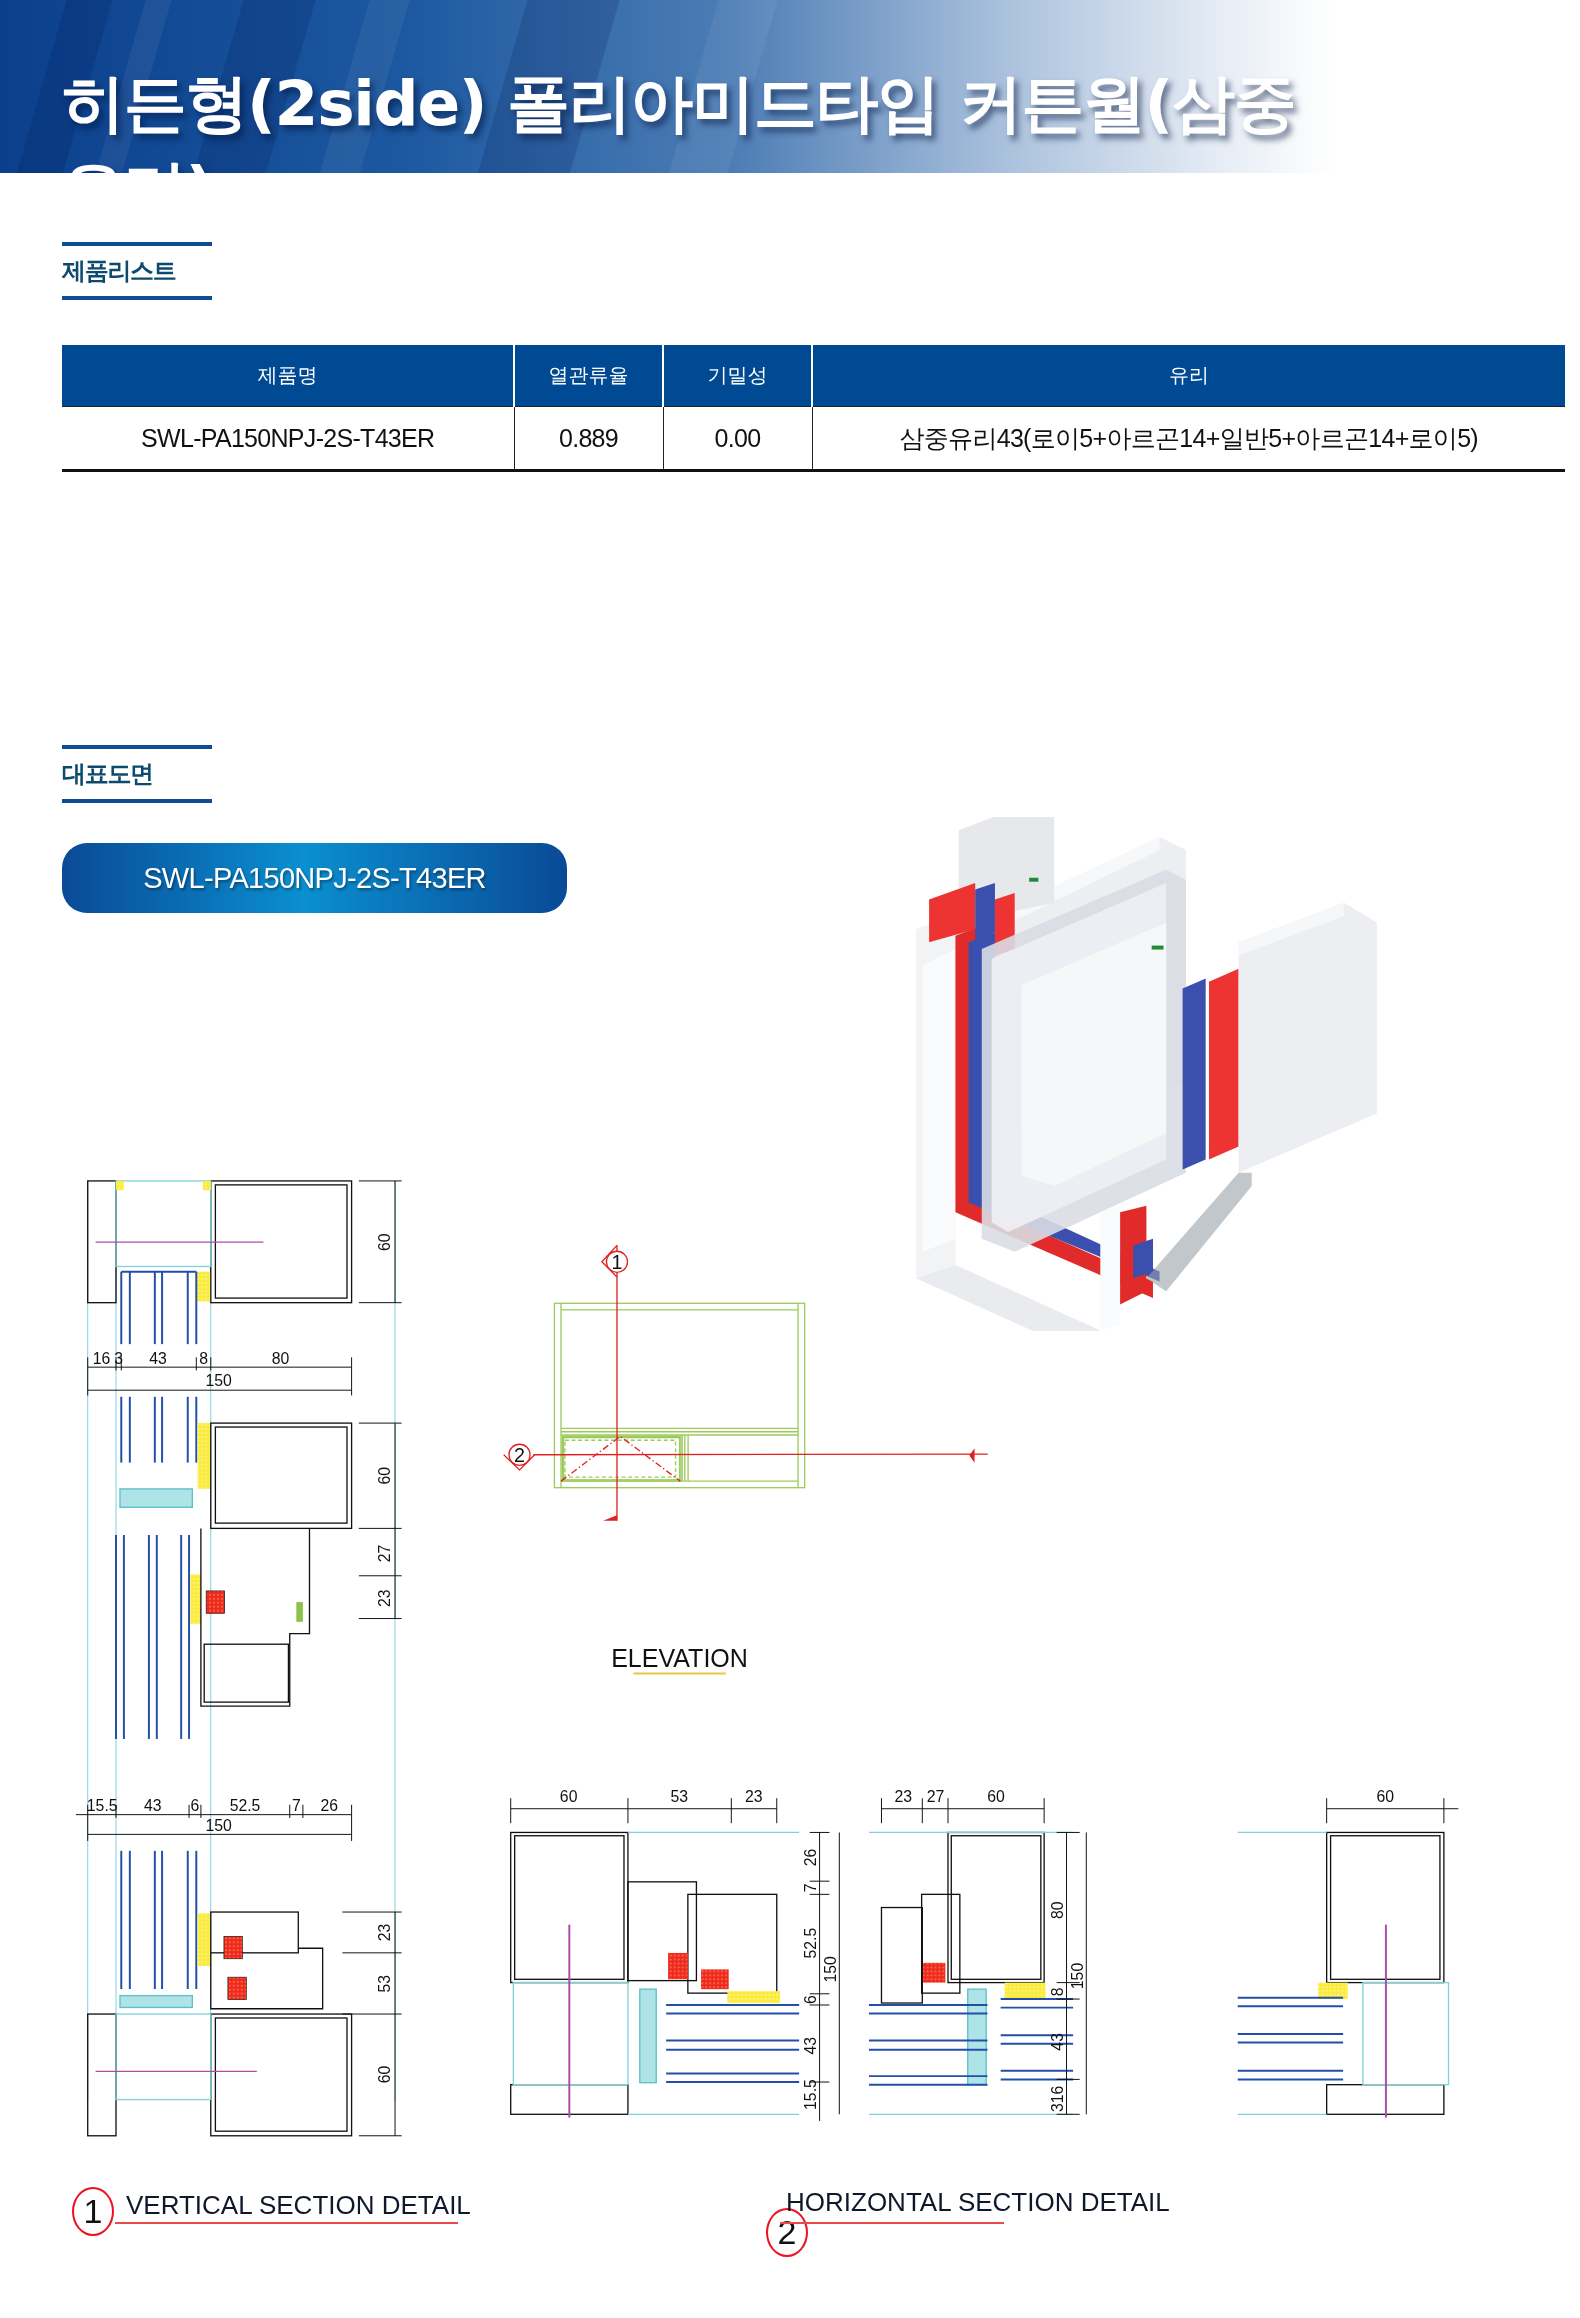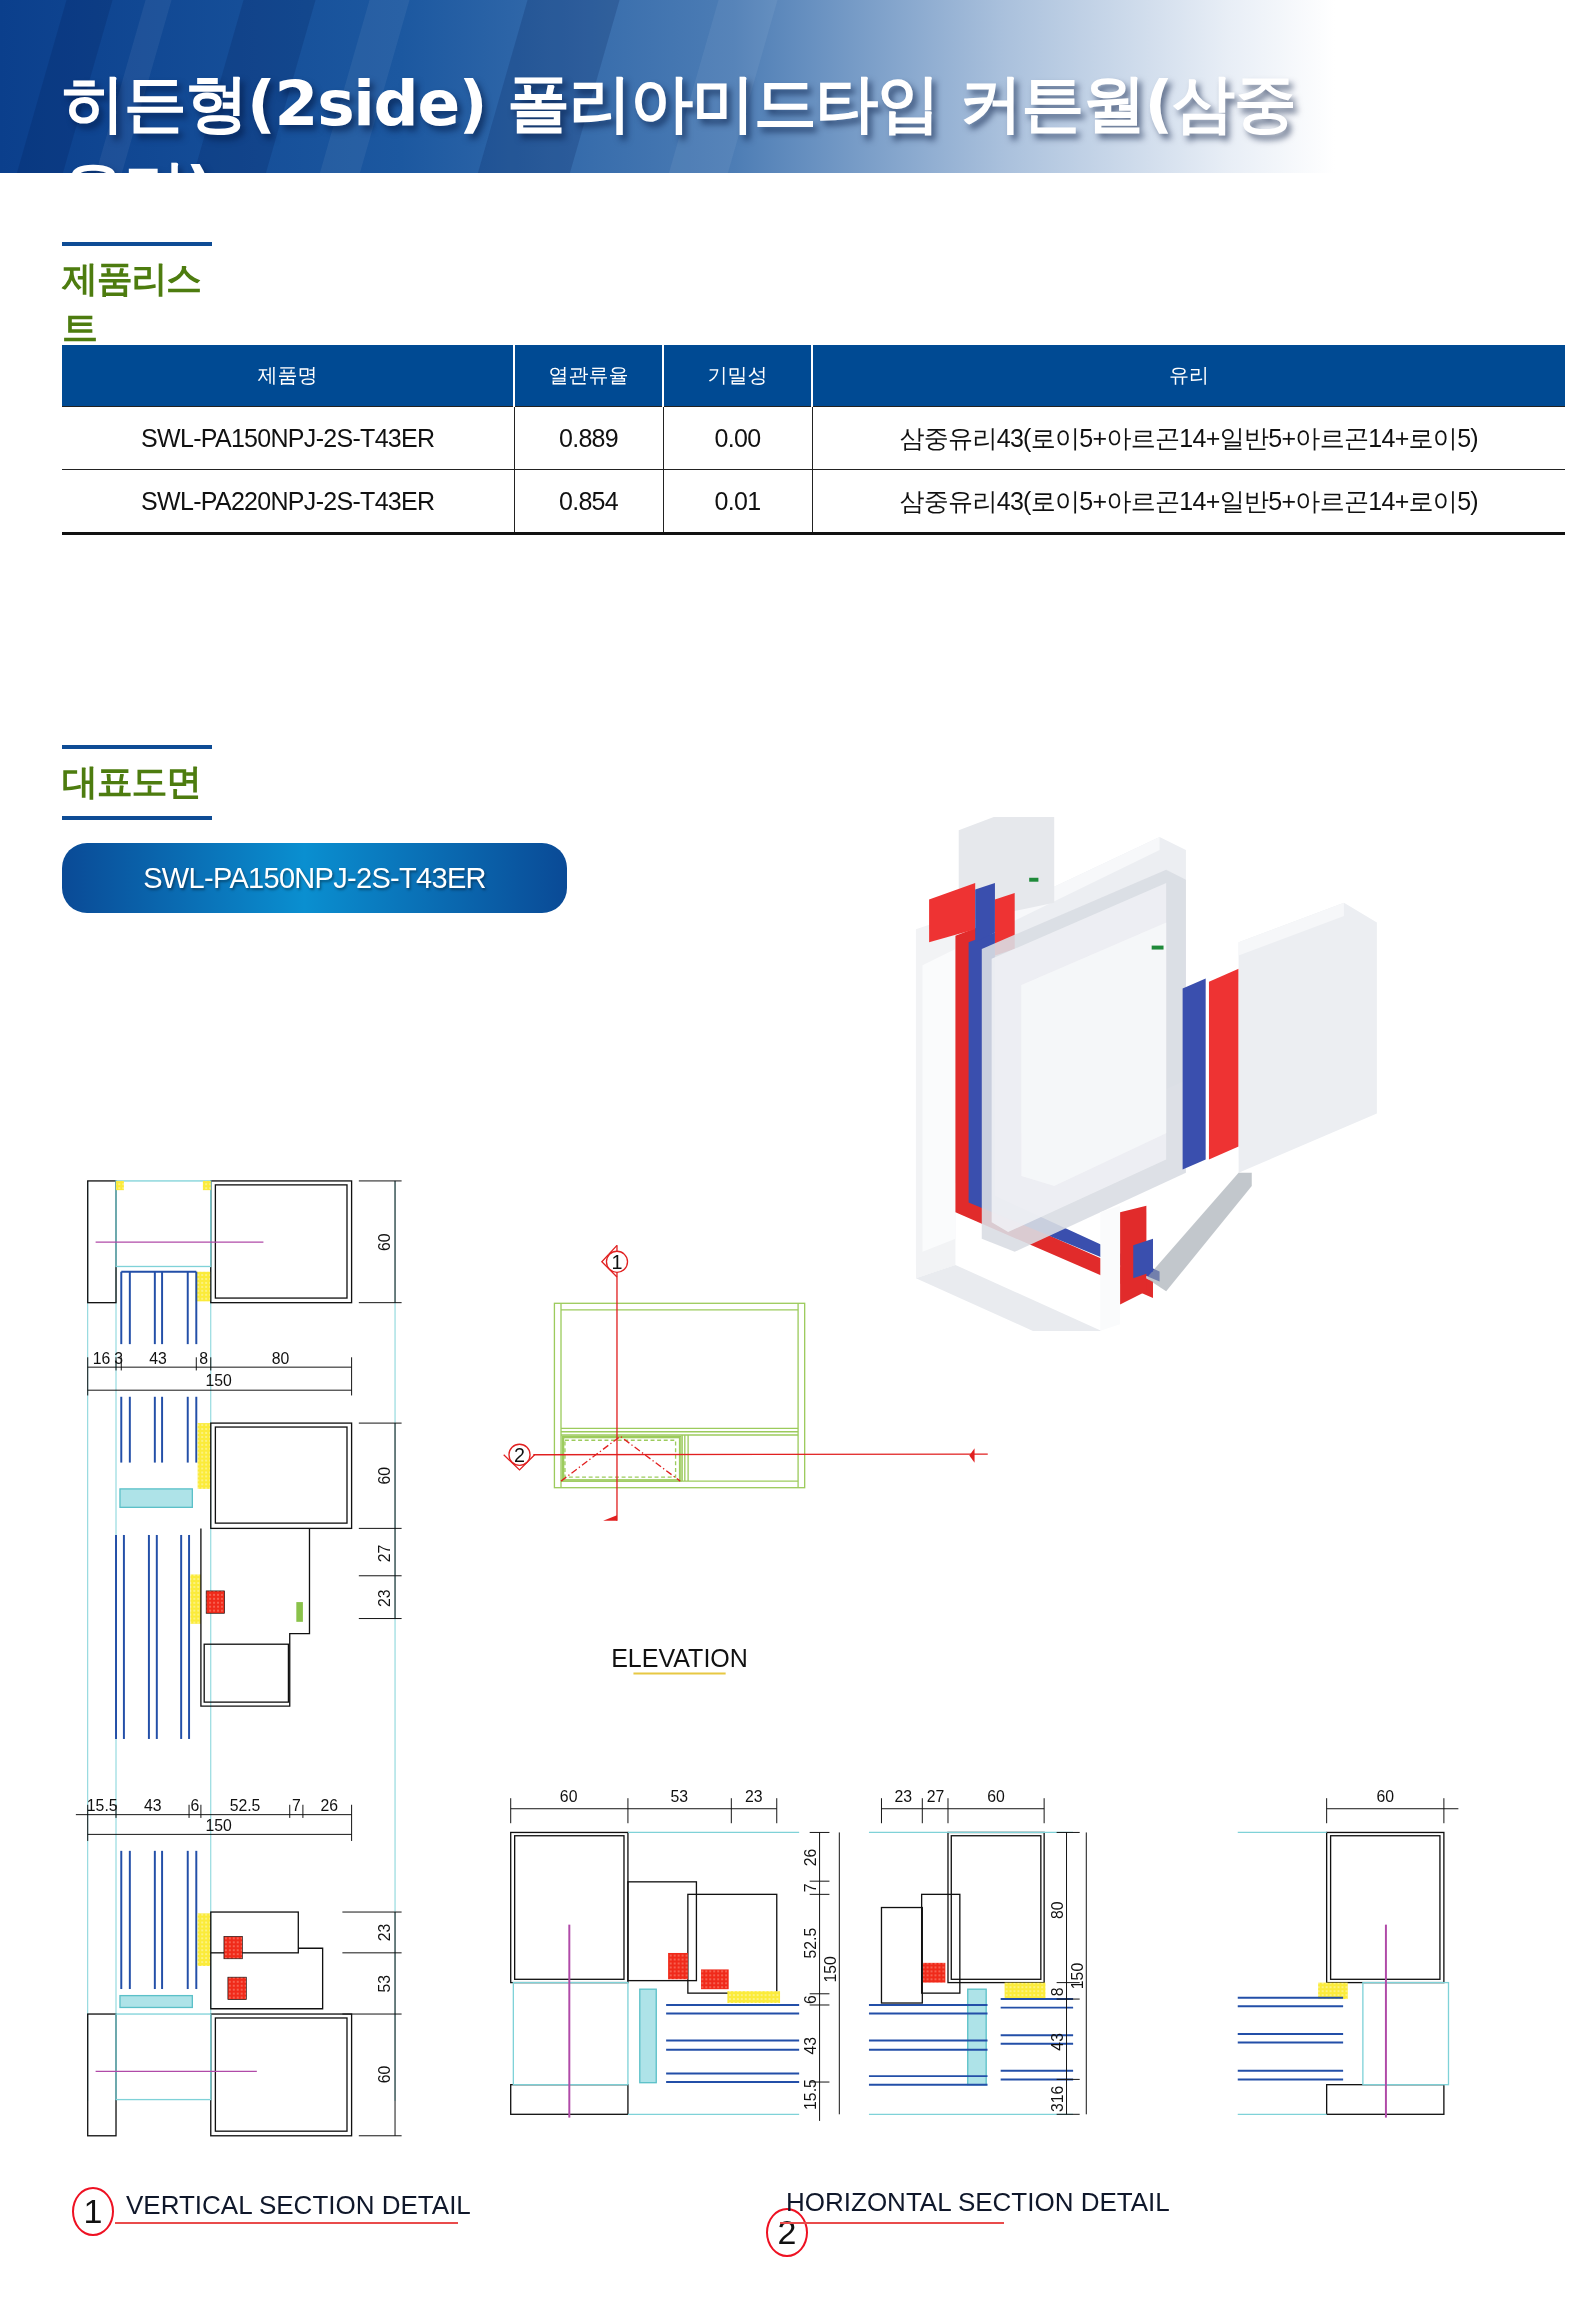--- a/index.html
+++ b/index.html
@@ -5,21 +5,21 @@
   html,body{margin:0;padding:0;background:#fff;}
   body{width:1581px;height:2319px;position:relative;overflow:hidden;font-family:"Liberation Sans","DejaVu Sans",sans-serif;color:#111;}
   .banner{position:absolute;left:0;top:0;width:1335px;height:173px;
     background:linear-gradient(90deg,#0b3f8c 0%,#1c58a0 30%,#4d7db5 55%,#a9c0dc 75%,#e8eef6 92%,#ffffff 100%);overflow:hidden;}
   .banner .streak{position:absolute;top:-26px;height:237px;background:rgba(255,255,255,0.06);transform:skewX(-16deg);}
   .banner .streak.dark{background:rgba(0,20,80,0.18);}
   .banner-title{position:absolute;left:62px;top:61px;font-size:63px;font-weight:bold;color:#fff;letter-spacing:-1.3px;
     text-shadow:4px 5.3px 6.6px rgba(0,20,60,0.55);font-family:"DejaVu Sans",sans-serif;}
   .section-head{position:absolute;left:62px;width:150px;}
   .section-head .bar{height:4px;background:#0e4c95;width:150px;}
-  .section-head .label{font-size:36px;font-weight:bold;color:#4d7c0f;padding:9.2px 0 9.2px 0;font-family:Liberation Serif, serif;letter-spacing:-1.3px;}
+  .section-head .label{font-size:24px;font-weight:bold;color:#0c4a6e;padding:9.2px 0 9.2px 0;font-family:Liberation Serif, serif;letter-spacing:-1.3px;}
   table.plist{position:absolute;left:62px;top:345px;width:1503px;border-collapse:collapse;font-size:25px;}
   table.plist th{background:#004a93;color:#fff;height:59px;font-weight:normal;border-left:2.6px solid #fff;font-family:"DejaVu Sans",sans-serif;font-size:20px;}
   table.plist th:first-child{border-left:none;}
   table.plist td{height:60px;text-align:center;border-top:1.3px solid #222;border-left:1.3px solid #222;letter-spacing:-0.7px;}
   table.plist td:first-child{border-left:none;}
   table.plist tr:last-child td{border-bottom:3.3px solid #111;}
   .model-pill{position:absolute;left:62px;top:843px;width:505px;height:70px;border-radius:25px;
     background:linear-gradient(90deg,#0a4a96 0%,#0a8fd0 48%,#0a4a96 100%);color:#fff;font-size:29px;
     display:flex;align-items:center;justify-content:center;letter-spacing:-0.7px;text-shadow:1.3px 2px 2.6px rgba(0,0,0,0.4);}
   .drawing{position:absolute;}
@@ -63,26 +63,20 @@
       <th>유리</th>
     </tr>
   </thead>
   <tbody>
     <tr>
       <td>SWL-PA150NPJ-2S-T43ER</td>
       <td>0.889</td>
       <td>0.00</td>
       <td>삼중유리43(로이5+아르곤14+일반5+아르곤14+로이5)</td>
     </tr>
-    <tr>
-      <td>SWL-PA220NPJ-2S-T43ER</td>
-      <td>0.854</td>
-      <td>0.01</td>
-      <td>삼중유리43(로이5+아르곤14+일반5+아르곤14+로이5)</td>
-    </tr>
   </tbody>
 </table>
 
 <div class="section-head" style="top:745px;">
   <div class="bar"></div>
   <div class="label">대표도면</div>
   <div class="bar"></div>
 </div>
 
 <div class="model-pill">SWL-PA150NPJ-2S-T43ER</div>

